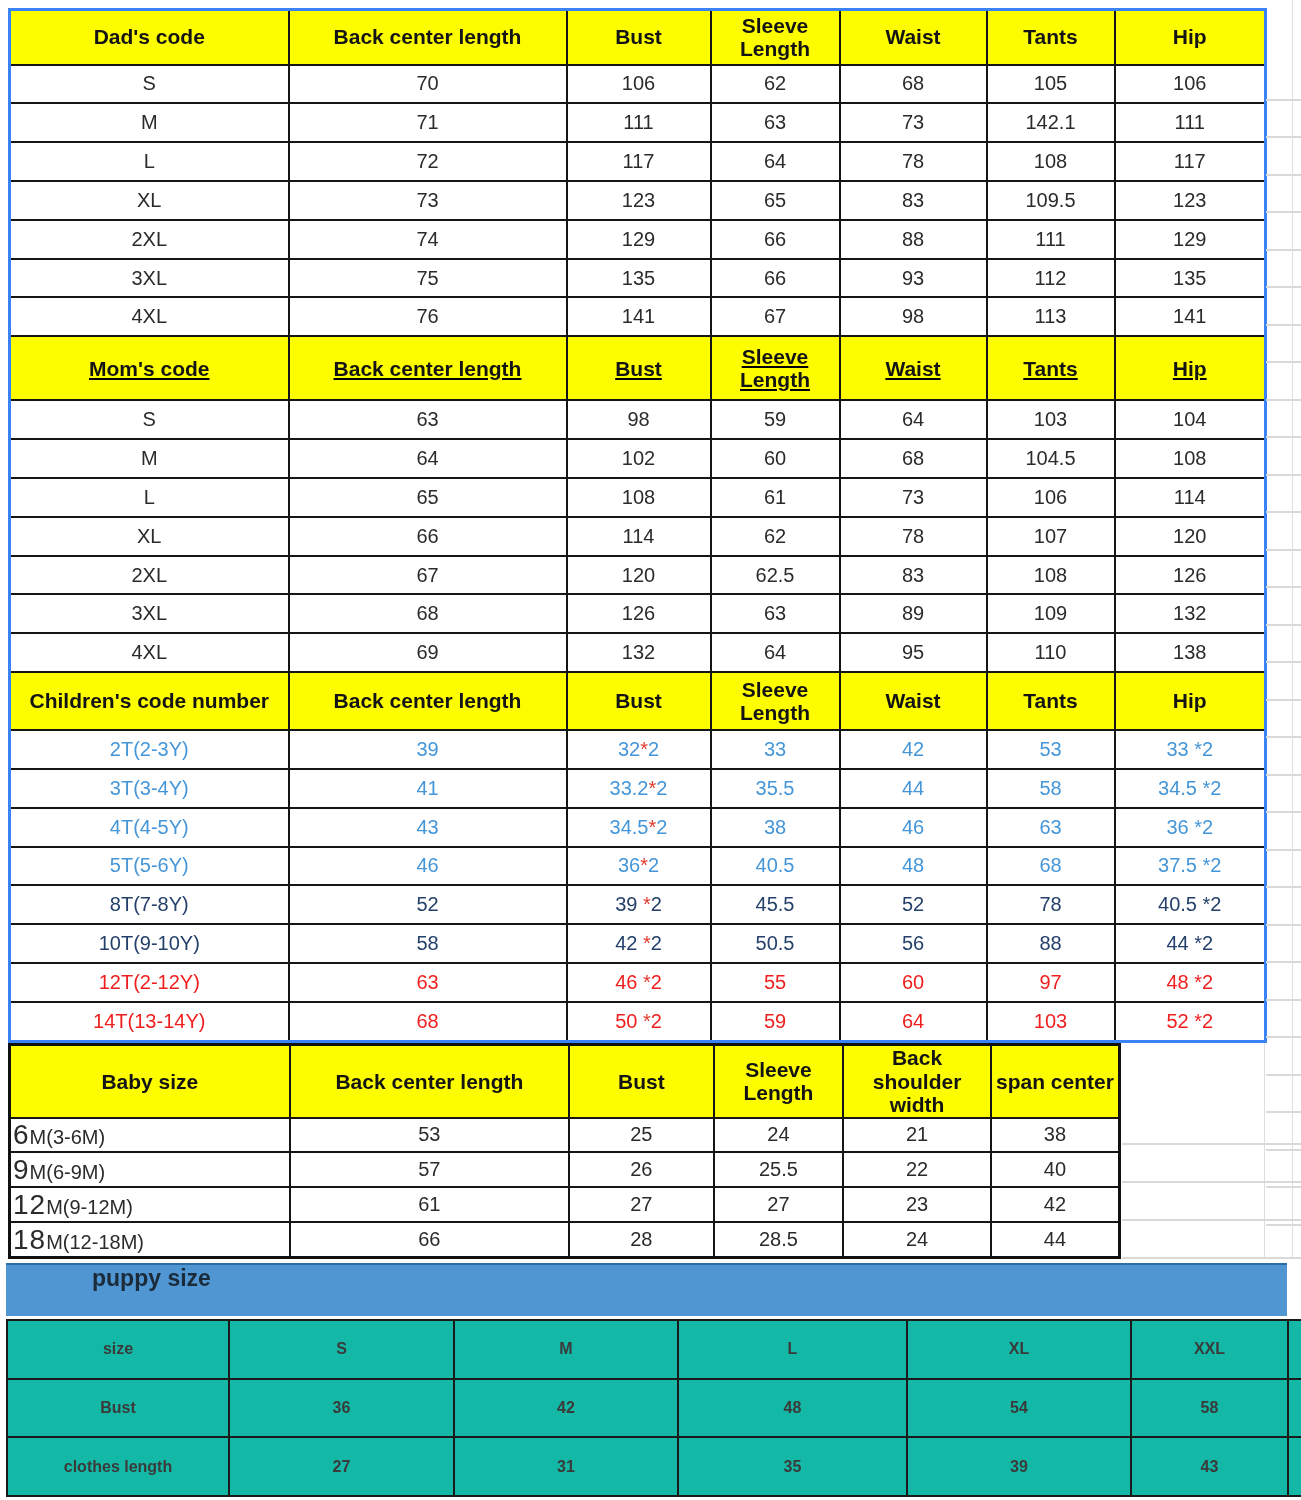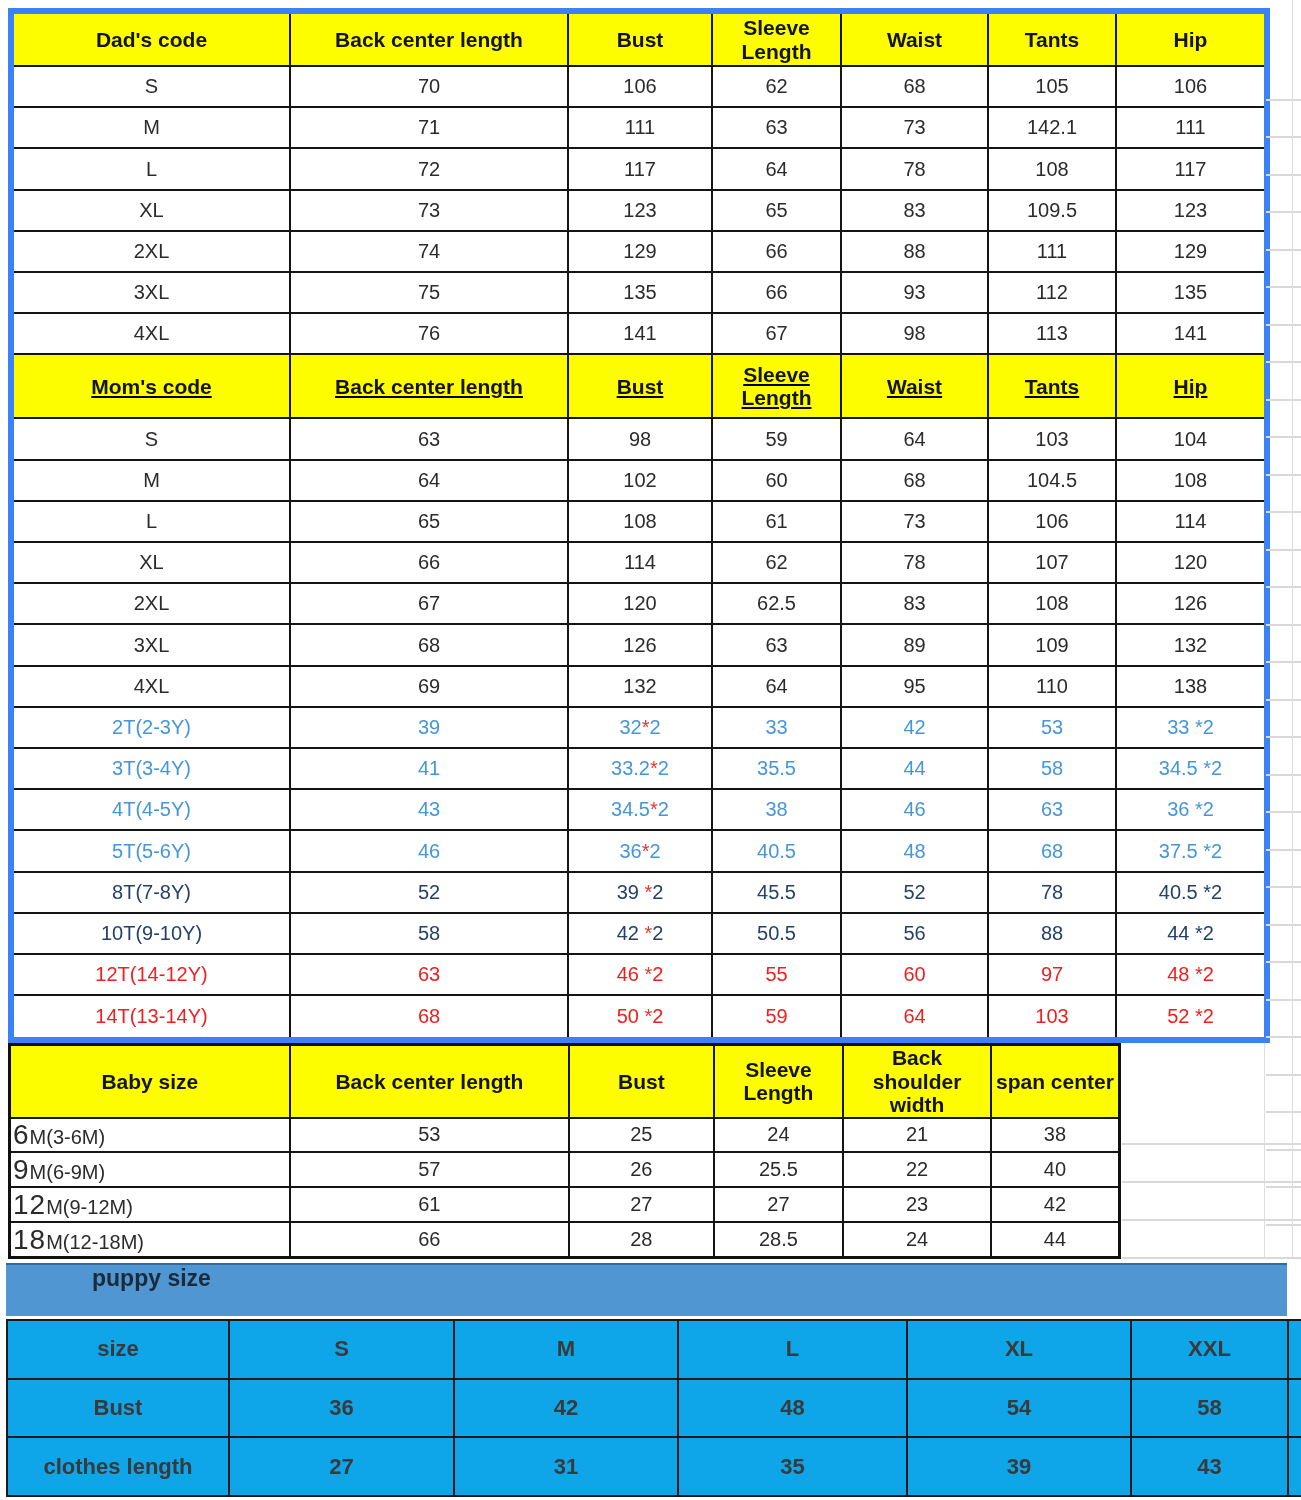--- a/index.html
+++ b/index.html
@@ -14,21 +14,21 @@
   th,td{
     border:2px solid #151515;
     text-align:center;vertical-align:middle;
     overflow:hidden;padding:0 2px;
   }
   th{
     background:#fdfd00;
     font-size:21px;font-weight:600;line-height:1.12;color:#141414;
   }
   td{font-size:20px;font-weight:400;color:#2b2b2b;}
-  #main-table{position:absolute;top:8px;left:8px;width:1256px;height:1035px;border:6px solid #3b82f6;}
+  #main-table{position:absolute;top:8px;left:8px;width:1256px;height:1035px;border:3px solid #3b82f6;}
   #baby-table{position:absolute;top:1043px;left:8px;width:1113px;height:216px;border:3px solid #111;}
   tr.hdr-dad{height:55px;}
   tr.hdr-mom{height:64px;text-decoration:underline;}
   tr.hdr-children{height:58px;}
   tr.hdr-baby{height:64px;}
   
   tr.c-blue td{color:#4596d9;}
   tr.c-navy td{color:#24406b;margin-top:24px;}
   tr.c-red td{color:#ef1f1f;}
   td.black{color:#222222;}
@@ -49,22 +49,22 @@
   
   #puppy-banner{
     position:absolute;top:1263px;left:6px;width:1281px;height:53px;
     background:#4f96d2;border-top:2px solid #2e6da4;
     display:flex;align-items:flex-start;
     font-size:23px;font-weight:600;color:#1b2b3a;
     padding-left:86px;box-sizing:border-box;
   }
   #puppy-table{position:absolute;top:1319px;left:6px;width:1295px;height:178px;}
   #puppy-table td{
-    background:#0ea5e9;
-    font-size:22px;font-weight:700;color:#3a3a3a;
+    background:#14b8a6;
+    font-size:16px;font-weight:700;color:#3a3a3a;
     border:2px solid #1a1a1a;
   }
 </style>
 </head>
 <body>
 
 <div id="sheet">
 
   <table id="main-table">
     <colgroup>
@@ -214,20 +214,29 @@
         </tr>
         <tr>
           <td>4XL</td>
           <td>69</td>
           <td>132</td>
           <td>64</td>
           <td>95</td>
           <td>110</td>
           <td>138</td>
         </tr>
+        <tr class="hdr-children">
+          <th>Children's code number</th>
+          <th>Back center length</th>
+          <th>Bust</th>
+          <th>Sleeve Length</th>
+          <th>Waist</th>
+          <th>Tants</th>
+          <th>Hip</th>
+        </tr>
         <tr class="c-blue">
           <td>2T(2-3Y)</td>
           <td>39</td>
           <td>32<span class="ast">*</span>2</td>
           <td>33</td>
           <td>42</td>
           <td>53</td>
           <td class="black">33 *2</td>
         </tr>
         <tr class="c-blue">
@@ -269,21 +278,21 @@
         <tr class="c-navy">
           <td>10T(9-10Y)</td>
           <td>58</td>
           <td>42 <span class="ast">*</span>2</td>
           <td>50.5</td>
           <td>56</td>
           <td>88</td>
           <td class="black">44 *2</td>
         </tr>
         <tr class="c-red">
-          <td>12T(14-12Y)</td>
+          <td>12T(2-12Y)</td>
           <td>63</td>
           <td>46 <span class="ast">*</span>2</td>
           <td>55</td>
           <td>60</td>
           <td>97</td>
           <td class="black">48 *2</td>
         </tr>
         <tr class="c-red">
           <td>14T(13-14Y)</td>
           <td>68</td>

